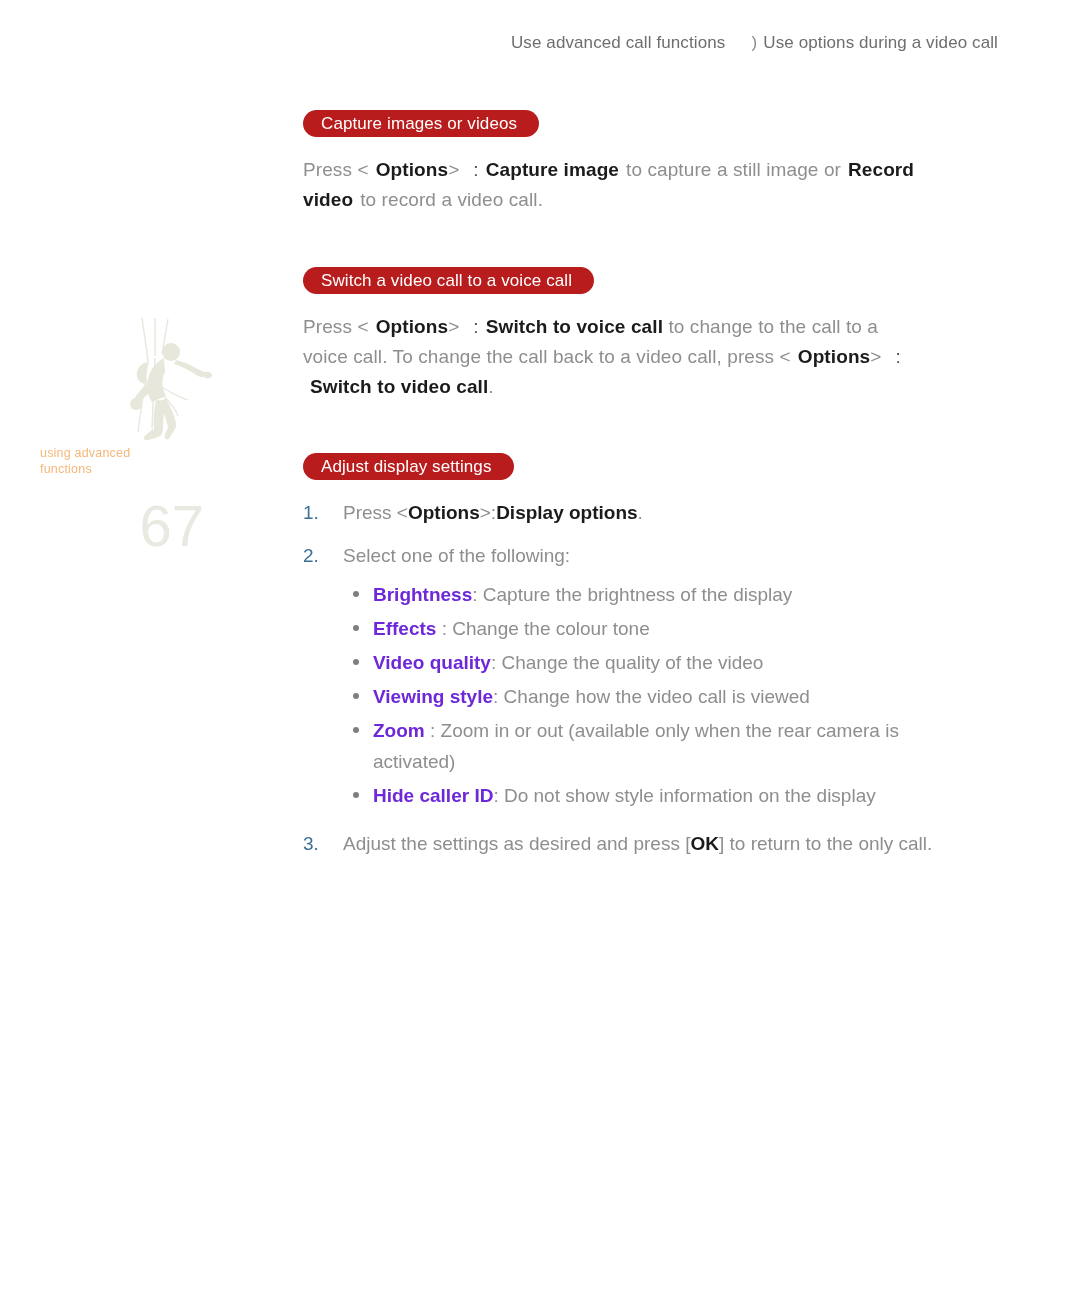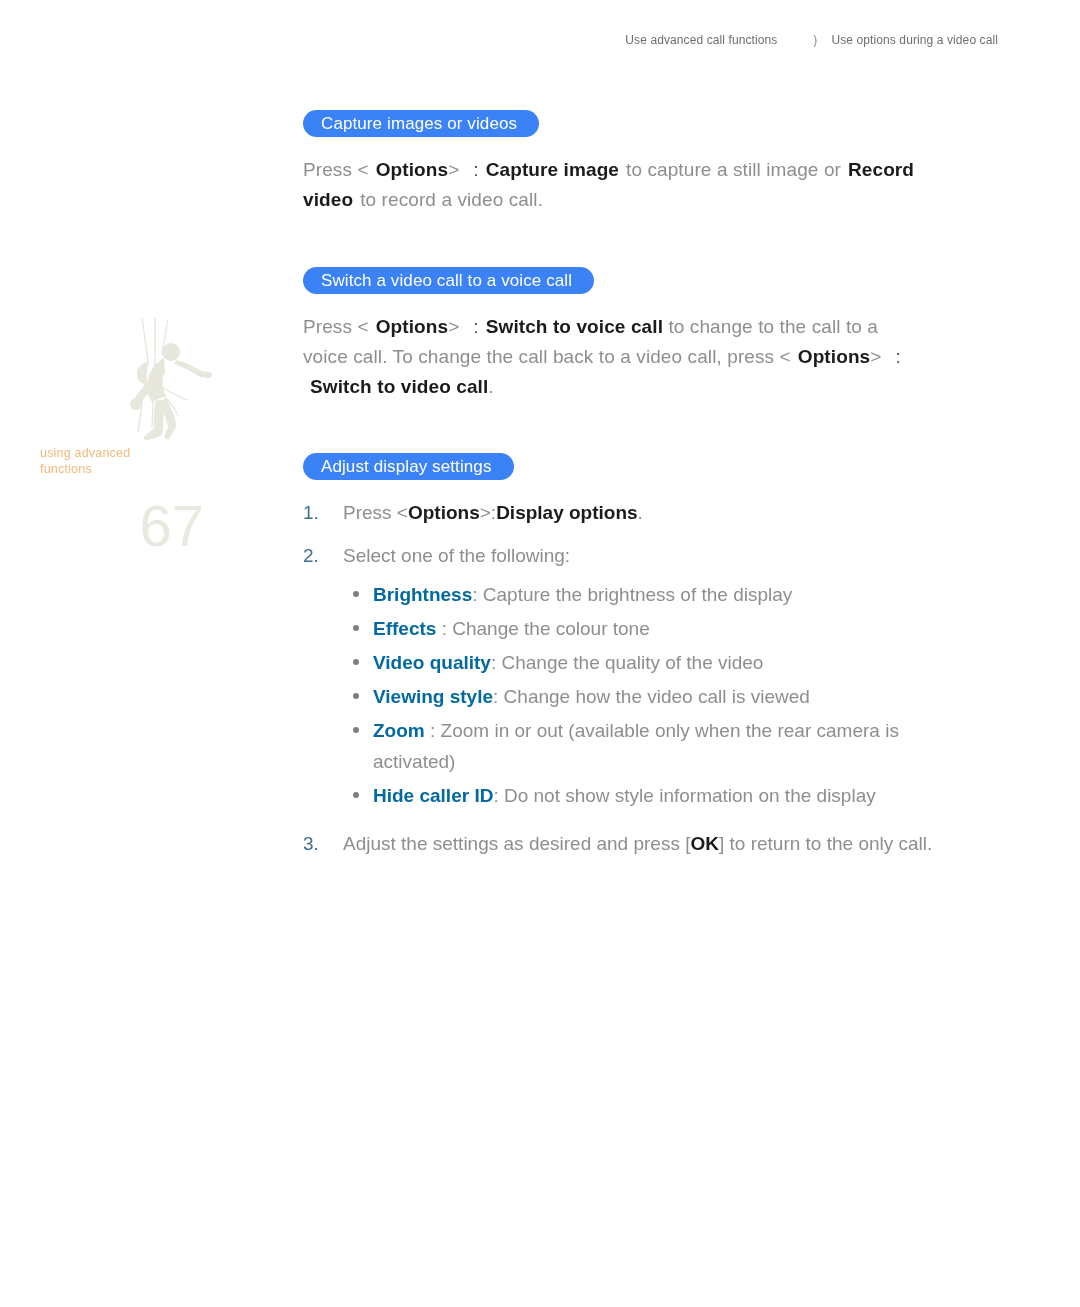--- a/index.html
+++ b/index.html
@@ -16,22 +16,22 @@
     -webkit-font-smoothing: antialiased;
   }
 
   
   .page-header {
     position: absolute;
     top: 33px;
     right: 82px;
     display: flex;
     align-items: baseline;
-    gap: 8px;
-    font-size: 12px;
+    gap: 0;
+    font-size: 17px;
     color: #6e6e6e;
     letter-spacing: 0.1px;
     white-space: nowrap;
   }
   .page-header .hdr-sep {
     display: inline-block;
     width: 32px;
     text-align: right;
     color: #8a8a8a;
   }
@@ -87,21 +87,21 @@
     left: 303px;
     top: 0;
     width: 700px;
   }
 
   .section { position: absolute; left: 0; }
 
   
   .pill {
     display: inline-block;
-    background: #3b82f6;
+    background: #b91c1c;
     color: #ffffff;
     font-size: 17px;
     line-height: 27px;
     height: 27px;
     border-radius: 14px;
     padding: 0 22px 0 18px;
     letter-spacing: 0.1px;
     white-space: nowrap;
     box-sizing: content-box;
   }
@@ -156,21 +156,21 @@
   }
   .bullets li .dot {
     position: absolute;
     left: 2px;
     top: 12px;
     width: 6px;
     height: 6px;
     border-radius: 50%;
     background: #7f7f7f;
   }
-  .bullets li b { color: #0369a1; font-weight: 700; }
+  .bullets li b { color: #6d28d9; font-weight: 700; }
 </style>
 </head>
 <body>
 
 <div class="page-header">
   <span>Use advanced call functions</span>
   <span class="hdr-sep">)</span>
   <span class="hdr-right">Use options during a video call</span>
 </div>
 

